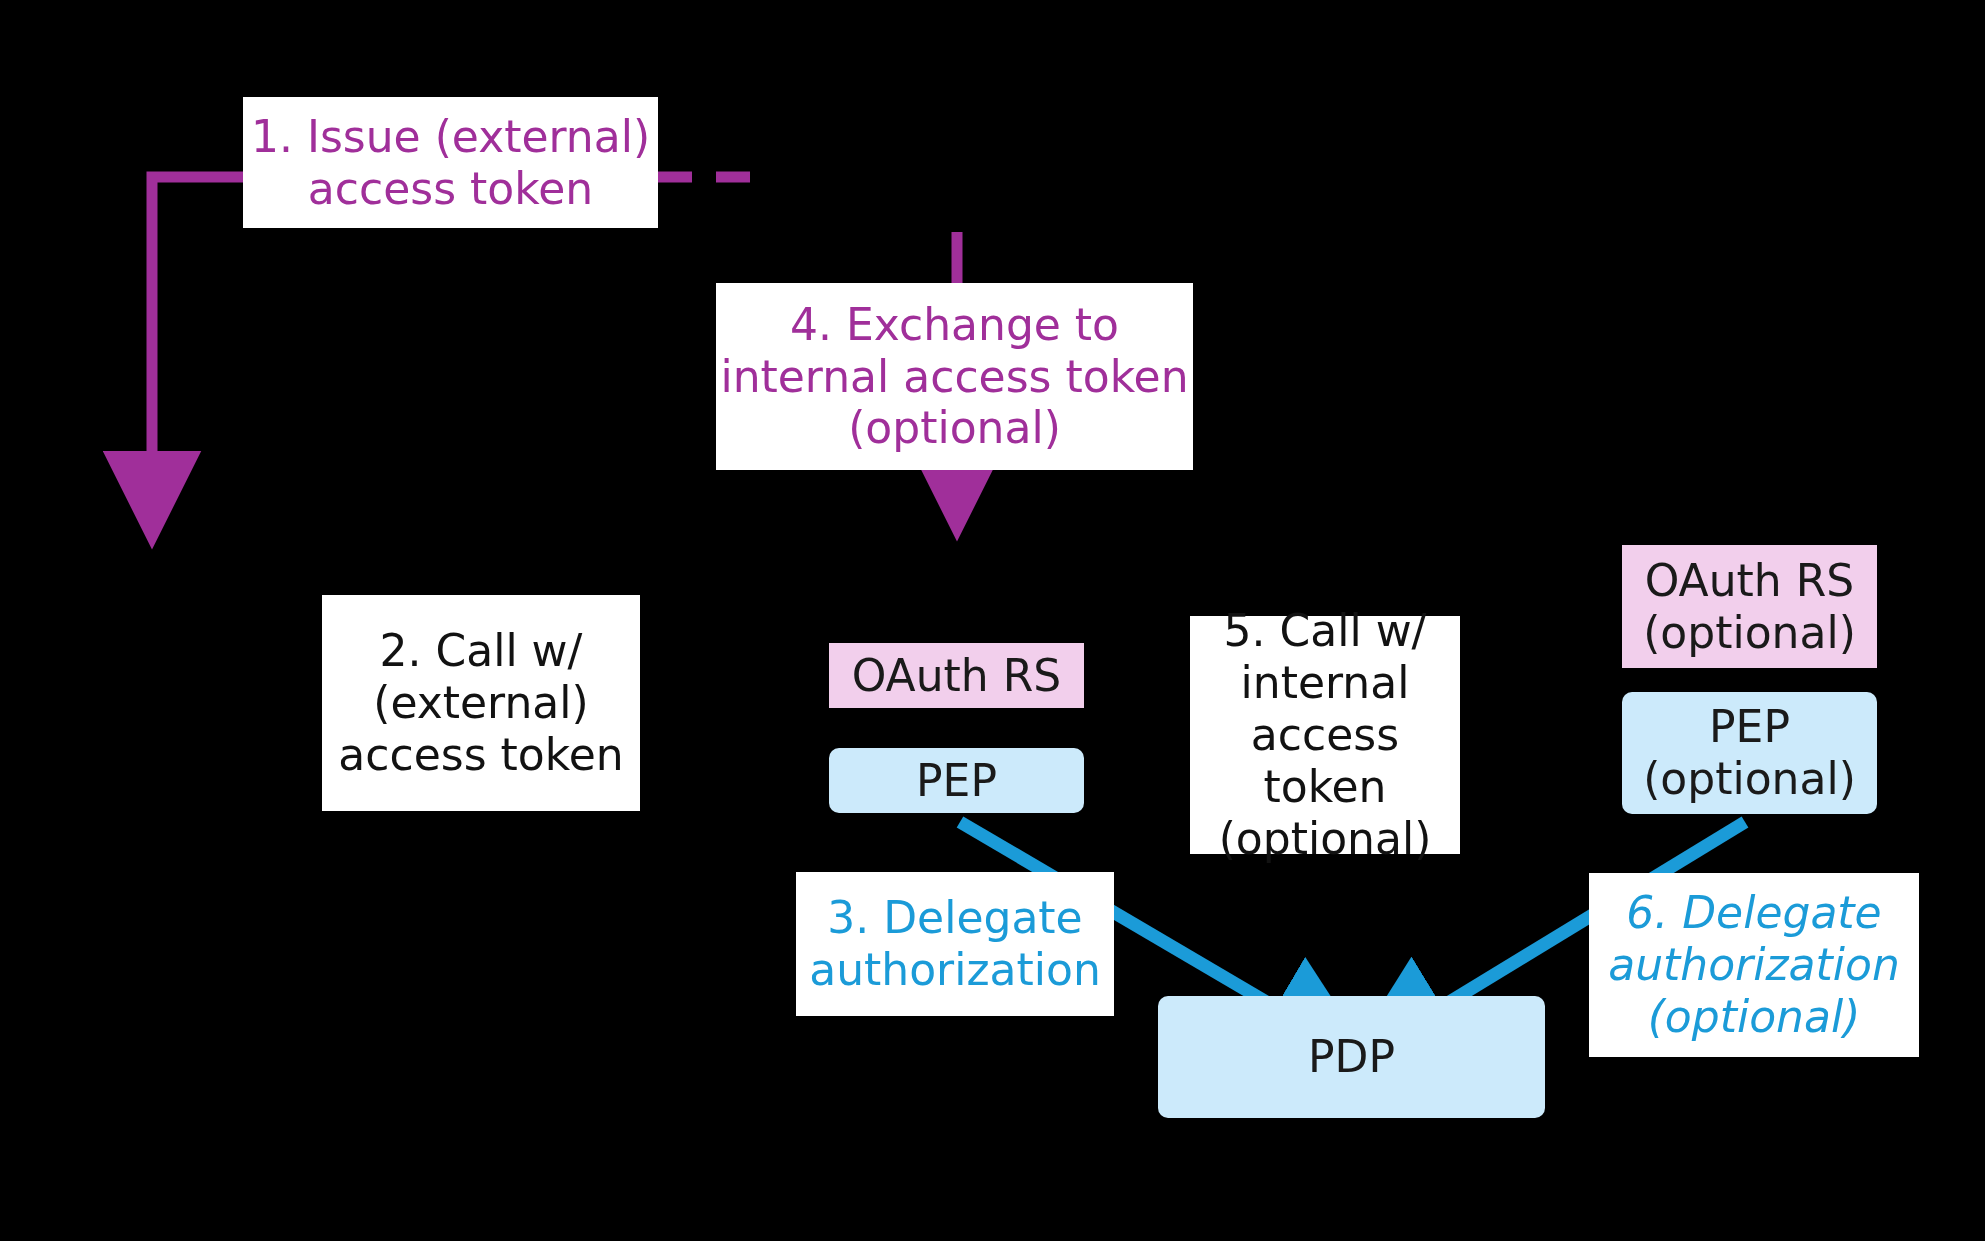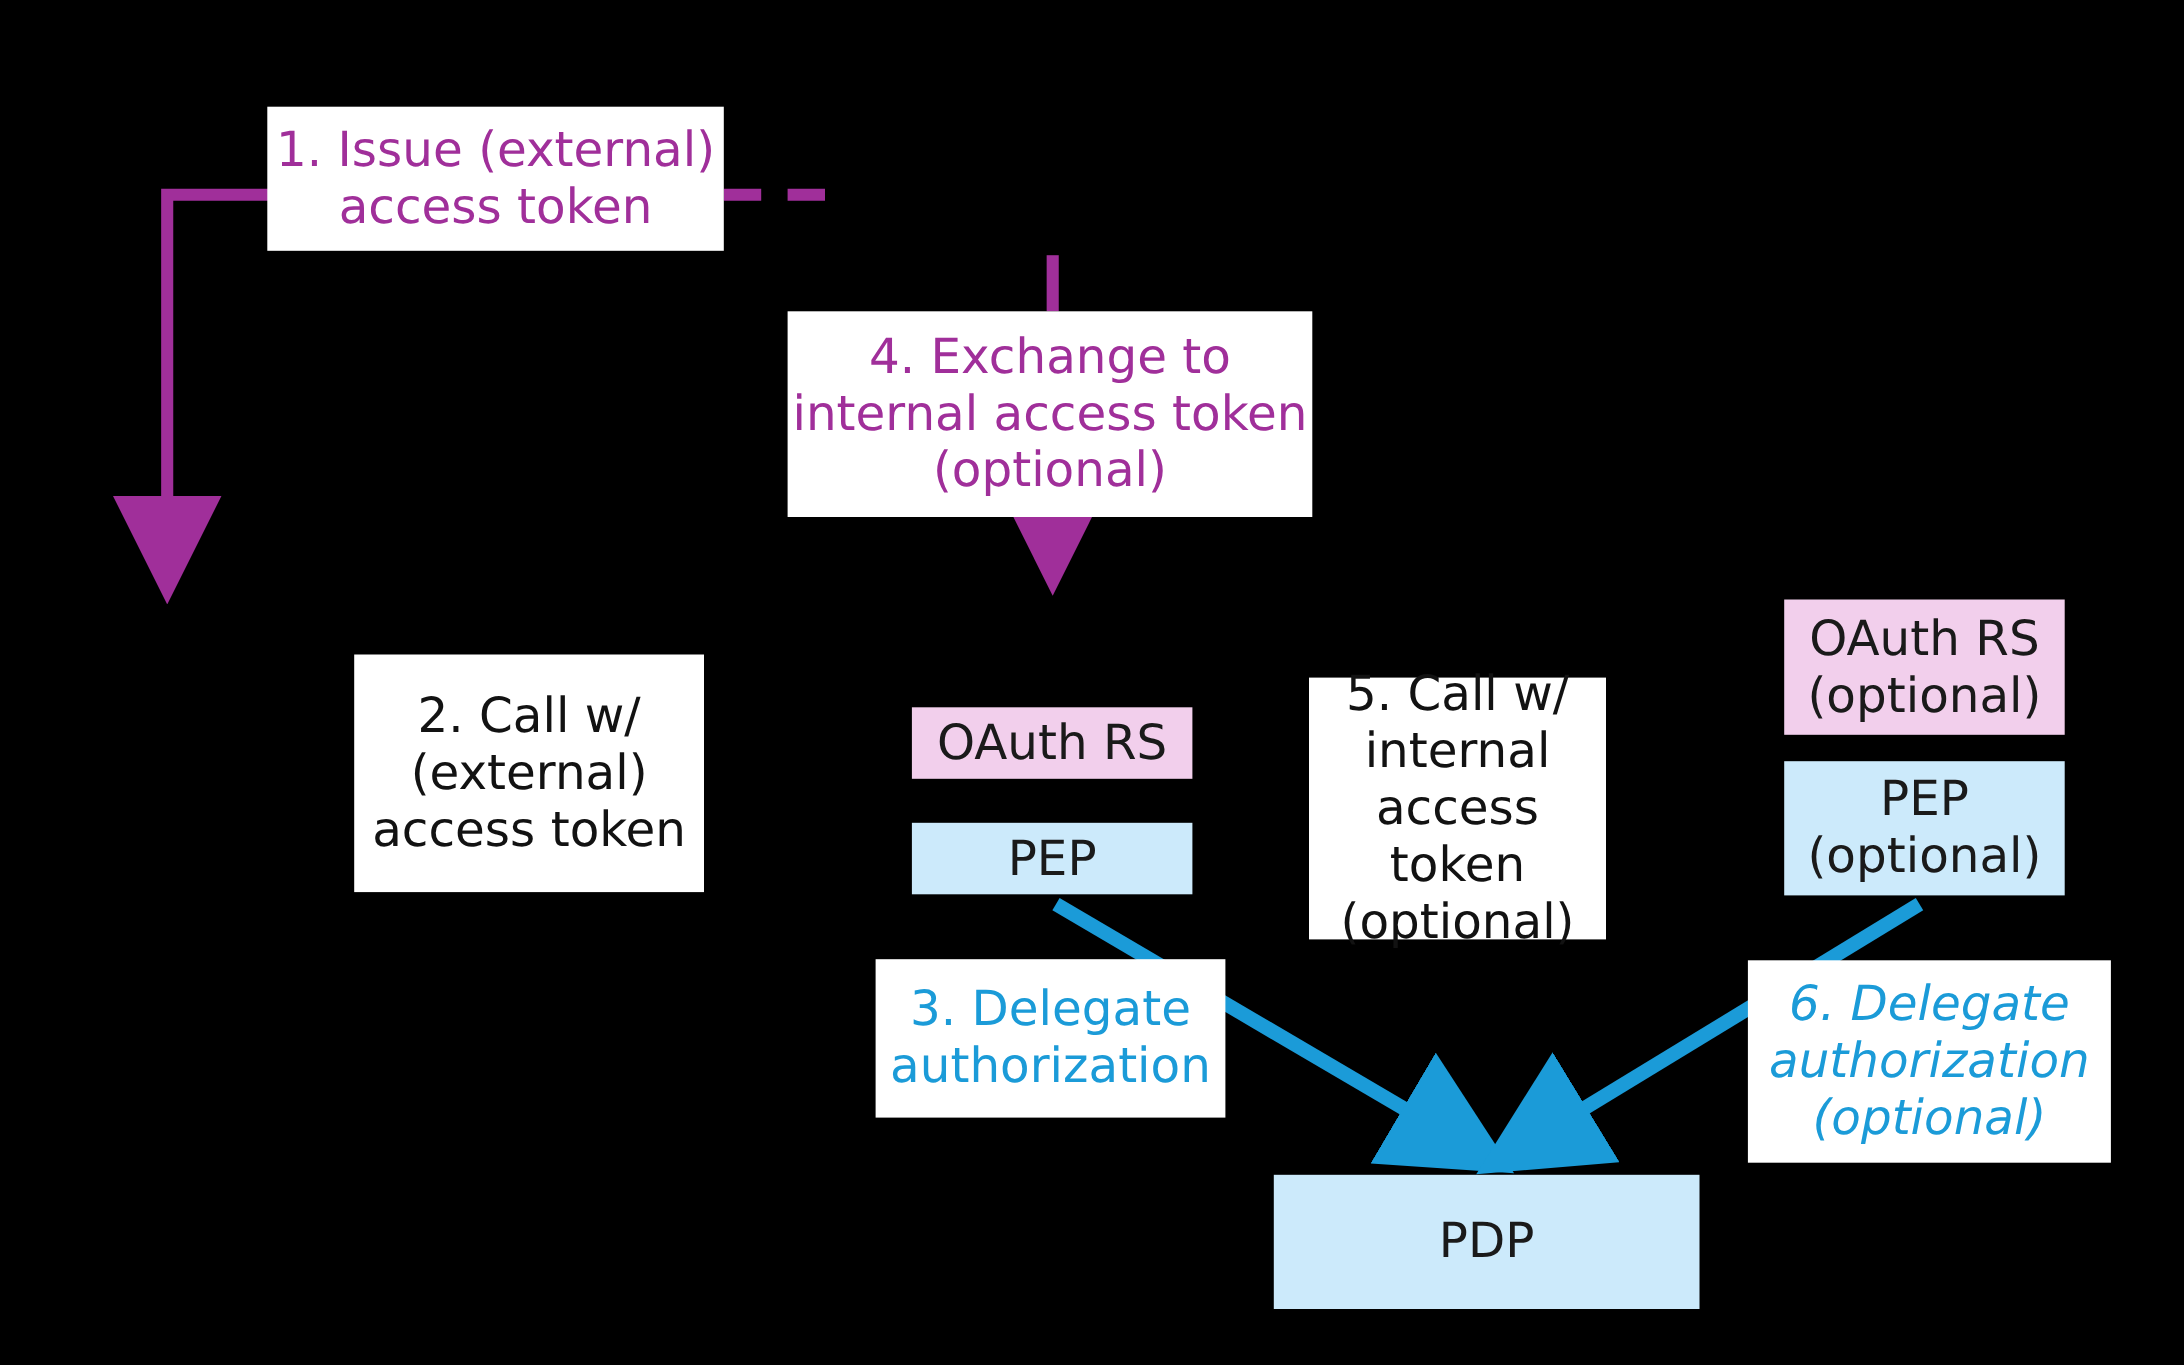--- a/index.html
+++ b/index.html
@@ -35,20 +35,21 @@
     line-height: 1.18;
     white-space: pre-line;
   }
   .node-pink {
     background: #f2cfec;
     color: #1a1a1a;
   }
   .node-blue {
     background: #cceafb;
     color: #1a1a1a;
+    border-radius: 10px;
   }
   .label-box {
     background: #ffffff;
   }
   .label-magenta { color: #a02f9a; }
   .label-black   { color: #121212; }
   .label-cyan    { color: #1b9bd8; }
 
   .fs-lg { font-size: 44px; }
 </style>
@@ -127,17 +128,17 @@
     <span>3. Delegate
 authorization</span>
   </div>
 
   <div class="node label-box label-cyan fs-lg" style="left:1589px; top:873px; width:330px; height:184px;font-style:italic;">
     <span>6. Delegate
 authorization
 (optional)</span>
   </div>
 
-  <div class="node node-blue fs-lg" style="left:1158px; top:1068px; width:387px; height:122px;">
+  <div class="node node-blue fs-lg" style="left:1158px; top:996px; width:387px; height:122px;">
     <span>PDP</span>
   </div>
 
 </div>
 
 </body></html>

